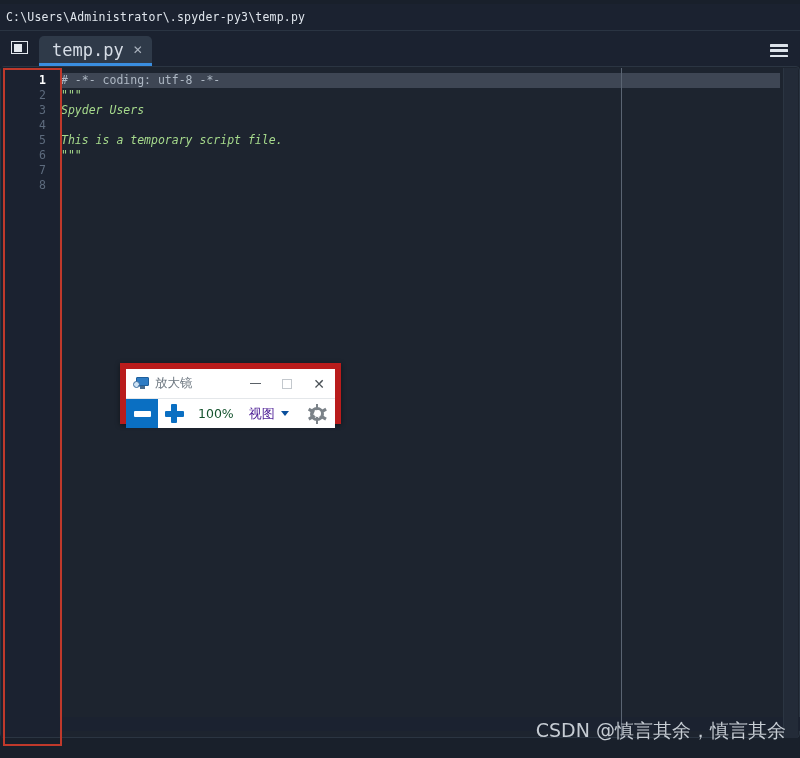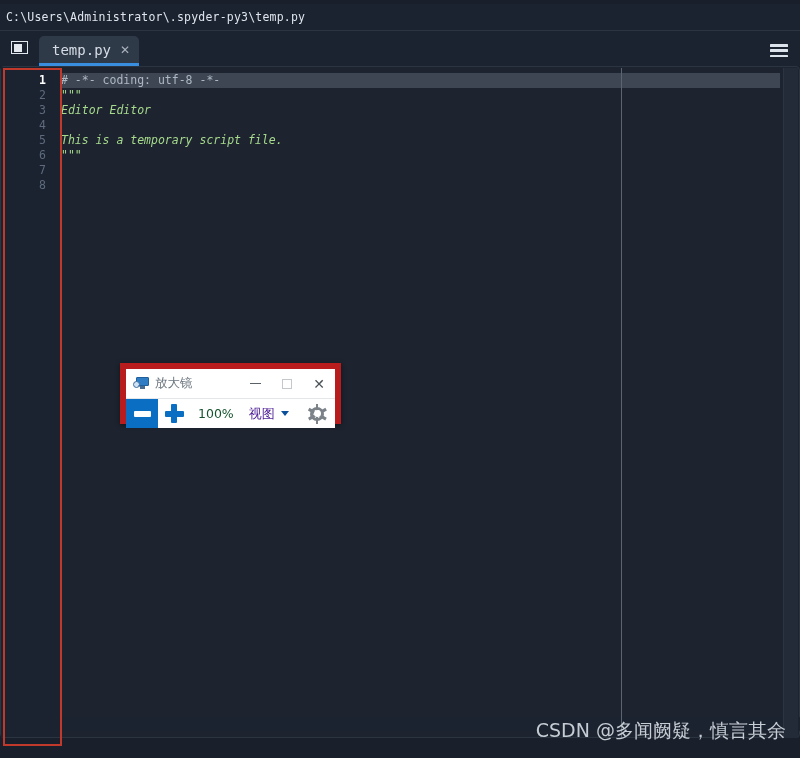--- a/index.html
+++ b/index.html
@@ -72,21 +72,21 @@
     border-radius: 5px 5px 0 0;
     display: flex;
     align-items: center;
     padding: 0 9px 0 13px;
     position: relative;
     border-bottom: 3px solid #3a8ee0;
   }
   #editor-tab-label {
     color: #d6dde6;
     font-family: "DejaVu Sans Mono", monospace;
-    font-size: 14px;
+    font-size: 17px;
     margin-right: 9px;
   }
   #editor-tab-close {
     color: #aab3be;
     font-size: 12px;
     line-height: 1;
     cursor: pointer;
   }
   #options-menu-icon {
     position: absolute;
@@ -423,21 +423,21 @@
         <div class="line-number">6</div>
         <div class="line-number">7</div>
         <div class="line-number">8</div>
       </div>
 
     <div id="gutter-annotation-box"></div>
 
     <div id="code-area">
         <div class="code-line"><span class="tok-comment"># -*- coding: utf-8 -*-</span></div>
         <div class="code-line"><span class="tok-string">"""</span></div>
-        <div class="code-line"><span class="tok-string">Editor Editor</span></div>
+        <div class="code-line"><span class="tok-string">Spyder Users</span></div>
         <div class="code-line">&nbsp;</div>
         <div class="code-line"><span class="tok-string">This is a temporary script file.</span></div>
         <div class="code-line"><span class="tok-string">"""</span></div>
         <div class="code-line">&nbsp;</div>
         <div class="code-line">&nbsp;</div>
       </div>
 
     <div id="edge-guide-line"></div>
 
     <div id="editor-scrollbar"></div>
@@ -482,15 +482,15 @@
       <div id="magnifier-settings-button">
         <span class="tooth"></span>
         <span class="tooth t2"></span>
         <span class="tooth t3"></span>
         <span class="gear-ring"></span>
         <span class="gear-hole"></span>
       </div>
     </div>
   </div>
 
-  <div id="watermark">CSDN @多闻阙疑，慎言其余</div>
+  <div id="watermark">CSDN @慎言其余，慎言其余</div>
 
 </div>
 
 </body></html>

